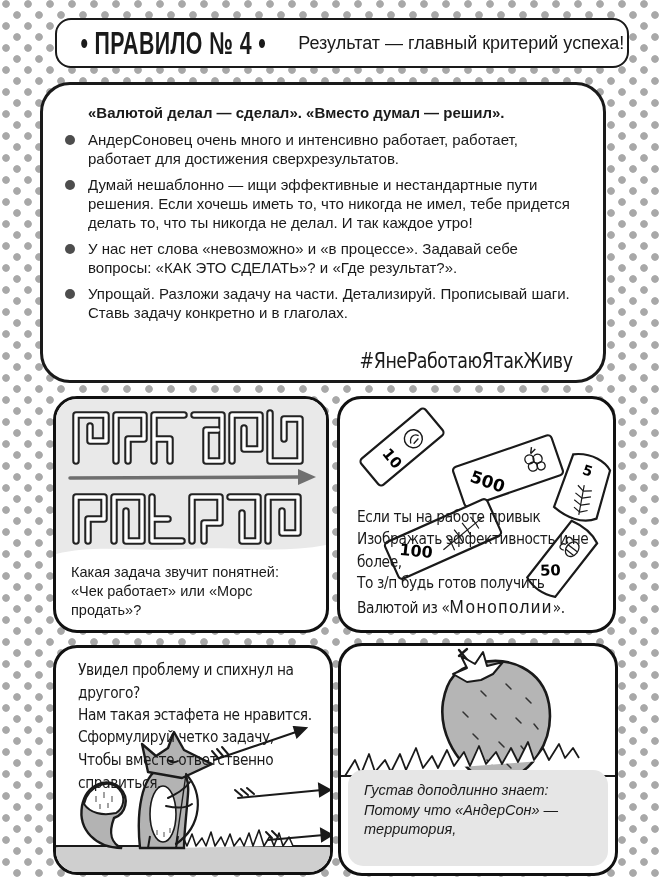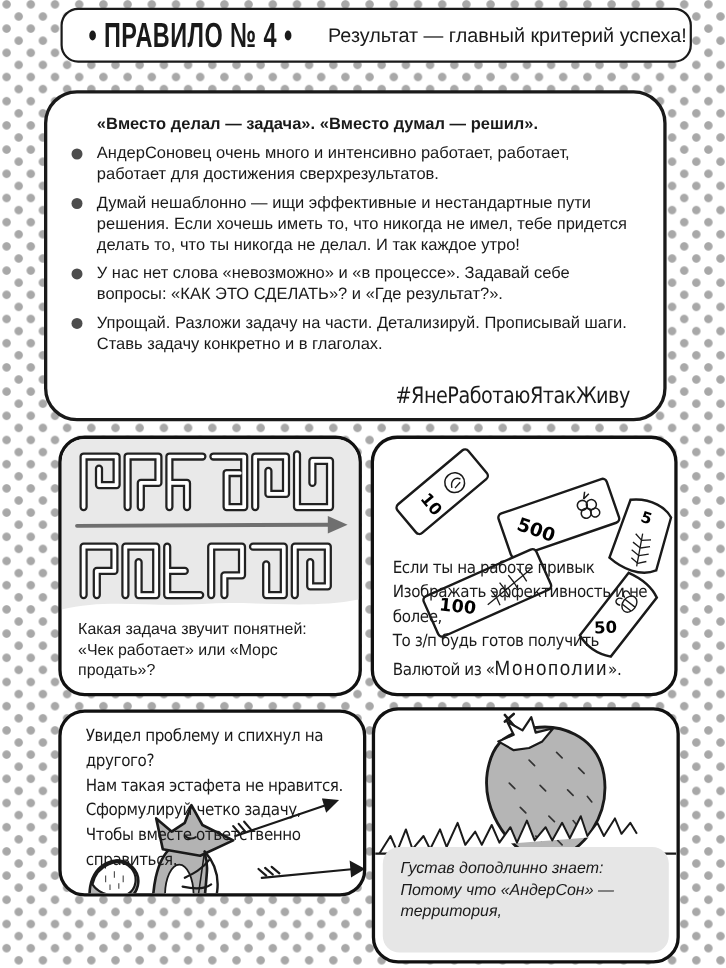--- a/index.html
+++ b/index.html
@@ -7,21 +7,21 @@
     width:660px;height:880px;position:relative;overflow:hidden;
     font-family:"Liberation Sans",sans-serif;color:#1a1a1a;
     background-color:#ffffff;
     background-image:
       radial-gradient(circle,#a8a8a8 3.4px,rgba(0,0,0,0) 4.2px),
       radial-gradient(circle,#a8a8a8 3.4px,rgba(0,0,0,0) 4.2px);
     background-size:22px 22px;
     background-position:6px 4px,17px 15px;
   }
   .banner{
-    position:absolute;left:55px;top:7px;width:574px;height:50px;
+    position:absolute;left:55px;top:18px;width:574px;height:50px;
     background:#fff;border:2.5px solid #1a1a1a;border-radius:16px;
     display:flex;align-items:center;justify-content:center;gap:12px;
     box-sizing:border-box;
   }
   .rule-title{
     display:inline-block;font-weight:bold;font-size:26px;letter-spacing:.5px;
     transform:scale(.82,1.22);transform-origin:center;white-space:nowrap;
   }
   .rule-subtitle{font-size:18px;white-space:nowrap;}
   .main-box{
@@ -40,21 +40,21 @@
     position:absolute;right:30px;bottom:9px;font-size:19px;
     font-family:"DejaVu Sans",sans-serif;letter-spacing:-.5px;
     transform:scale(.92,1.08);transform-origin:right center;
   }
   .panel{
     position:absolute;background:#fff;border:3px solid #111;
     box-sizing:border-box;overflow:hidden;
   }
   .maze-panel{left:53px;top:396px;width:276px;height:237px;border-radius:24px;}
   .money-panel{left:337px;top:396px;width:279px;height:237px;border-radius:24px;}
-  .fox-panel{left:53px;top:645px;width:280px;height:170px;border-radius:24px;}
+  .fox-panel{left:53px;top:645px;width:280px;height:230px;border-radius:24px;}
   .berry-panel{left:338px;top:643px;width:280px;height:233px;border-radius:24px;}
   .maze-caption{padding:4px 10px 0 15px;font-size:14.5px;line-height:1.32;}
   .maze-caption .cap-line{display:block;}
   .cap-bold{font-weight:bold;}
   .hand{font-family:"DejaVu Sans",sans-serif;letter-spacing:-.4px;}
   .money-caption{
     position:absolute;left:17px;right:6px;bottom:9px;
     font-size:14.5px;line-height:1.52;margin-top:15px;
   }
   .money-caption .cap-line{display:block;transform:scale(.95,1.05);transform-origin:left center;}
@@ -75,21 +75,21 @@
 </style>
 </head>
 <body>
 
 <div class="banner">
   <span class="rule-title">• ПРАВИЛО № 4 •</span>
   <span class="rule-subtitle">Результат — главный критерий успеха!</span>
 </div>
 
 <div class="main-box">
-  <div class="bold-line">«Вместо делал — задача». «Вместо думал — решил».</div>
+  <div class="bold-line">«Валютой делал — сделал». «Вместо думал — решил».</div>
   <div class="bullet-item">
     <span class="bullet-dot"></span>
     <span class="bullet-text">АндерСоновец очень много и интенсивно работает, работает, работает для достижения сверхрезультатов.</span>
   </div>
   <div class="bullet-item">
     <span class="bullet-dot"></span>
     <span class="bullet-text">Думай нешаблонно — ищи эффективные и нестандартные пути решения. Если хочешь иметь то, что никогда не имел, тебе придется делать то, что ты никогда не делал. И так каждое утро!</span>
   </div>
   <div class="bullet-item">
     <span class="bullet-dot"></span>

